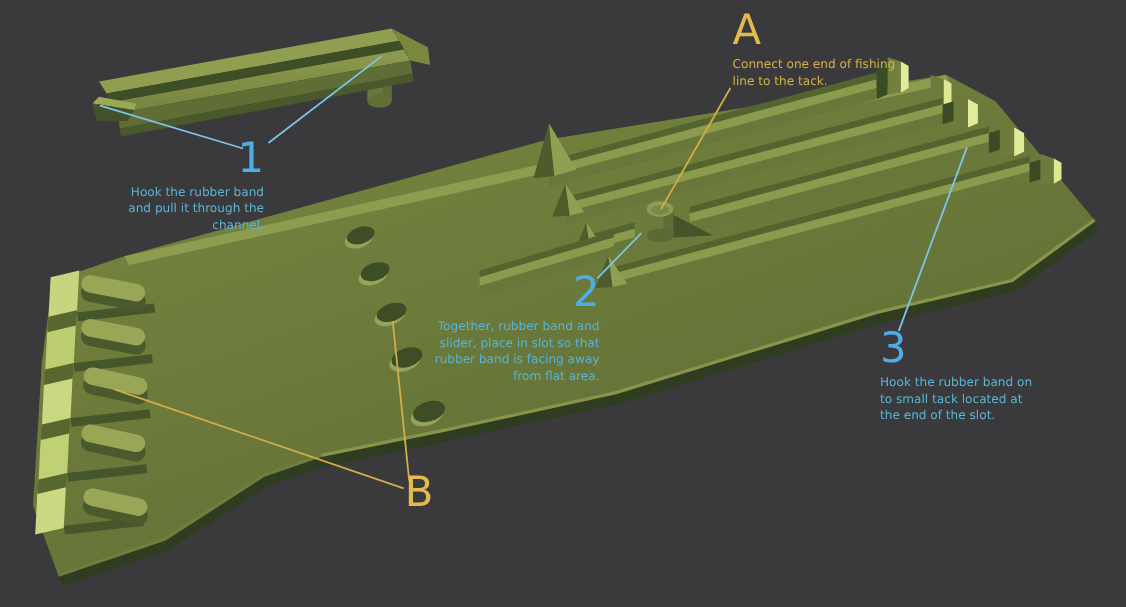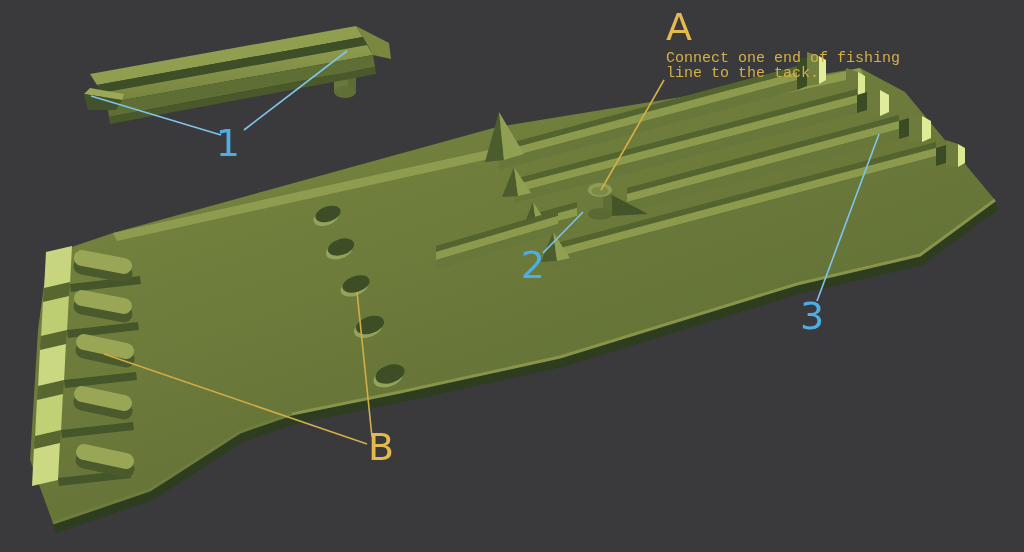--- a/index.html
+++ b/index.html
@@ -7,23 +7,22 @@
     position:relative;
     width:1024px;height:552px;
     overflow:hidden;
     background:var(--bg,#3a3a3c);
     font-family:"DejaVu Sans","Liberation Sans",sans-serif;
   }
   #scene{position:absolute;left:0;top:0;width:1024px;height:552px;display:block;}
   .note{position:absolute;pointer-events:none;}
   .note .num{font-size:38px;line-height:1.05;font-weight:400;}
   .note .body{
-    font-size:15px;line-height:15px;margin-top:3px;
+    font-size:11px;line-height:15px;margin-top:3px;
     white-space:pre-line;
-    font-family:Liberation Mono, monospace;
   }
   .note.right{text-align:right;}
   .note.blue .num{color:var(--blue,#4fade3);}
   .note.blue .body{color:var(--blue_text,#58b4d6);}
   .note.orange .num{color:var(--orange,#e4ba4e);}
   .note.orange .body{color:var(--orange_text,#d5b045);}
 </style>
 </head>
 <body>
 
@@ -188,28 +187,38 @@
       <line x1="543" y1="253" x2="583" y2="212" stroke="#7fc4ea"></line>
       <line x1="879" y1="134" x2="817" y2="301" stroke="#7fc4ea"></line>
       <line x1="664" y1="80" x2="601" y2="190" stroke="#d3ae46"></line>
       <line x1="104" y1="354" x2="367" y2="444" stroke="#d3ae46"></line>
       <line x1="357" y1="292" x2="372" y2="437" stroke="#d3ae46"></line>
     </g>
   </svg>
 
   <div class="note blue right" style="top:124px; right:784px;">
     <div class="num">1</div>
+    <div class="body">Hook the rubber band
+and pull it through the
+channel.</div>
   </div>
 
   <div class="note blue right" style="top:246px; right:479px;">
     <div class="num">2</div>
+    <div class="body">Together, rubber band and
+slider, place in slot so that
+rubber band is facing away
+from flat area.</div>
   </div>
 
   <div class="note blue" style="top:297px; left:800px;">
     <div class="num">3</div>
+    <div class="body">Hook the rubber band on
+to small tack located at
+the end of the slot.</div>
   </div>
 
   <div class="note orange" style="top:8px; left:666px;">
     <div class="num">A</div>
     <div class="body">Connect one end of fishing
 line to the tack.</div>
   </div>
 
   <div class="note orange" style="top:428px; left:368px;">
     <div class="num">B</div>

